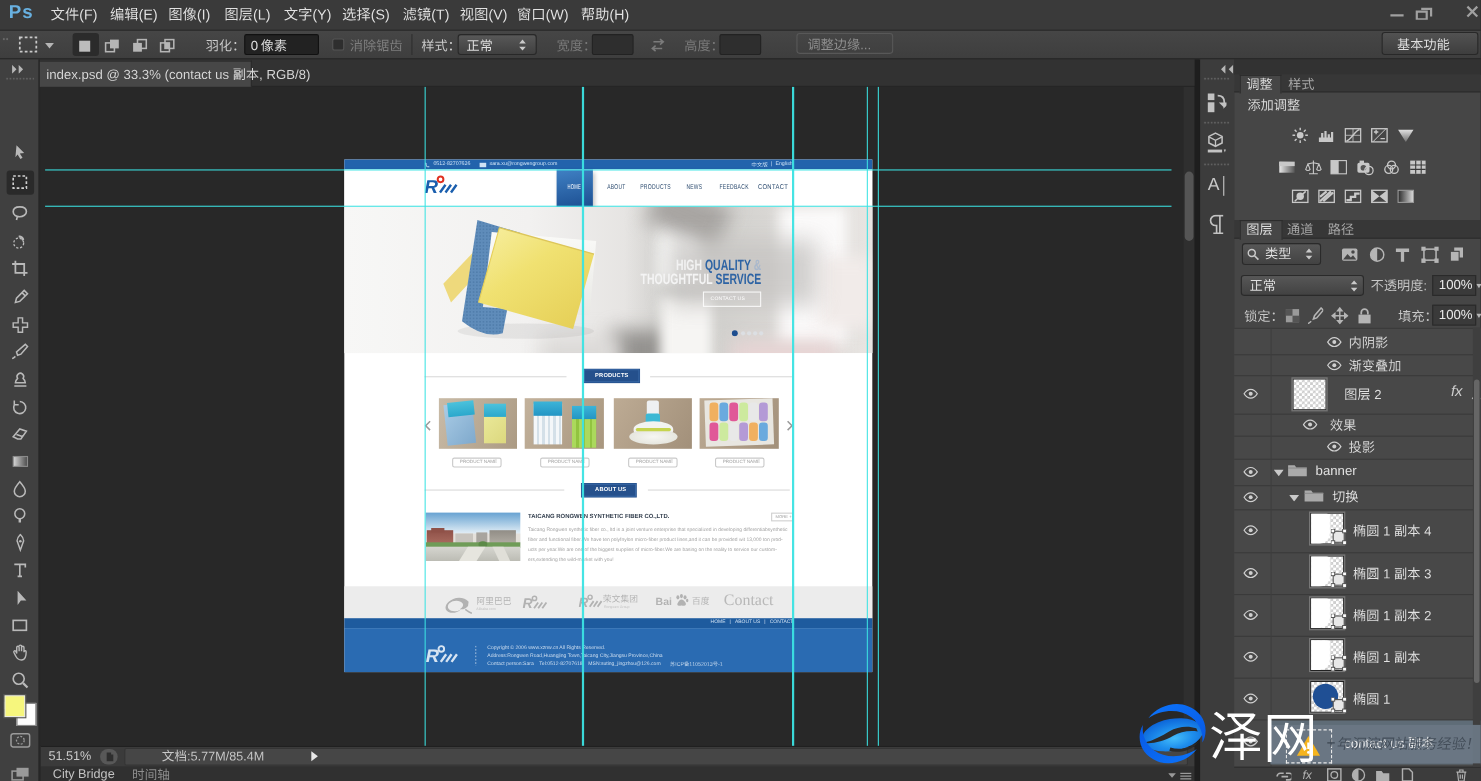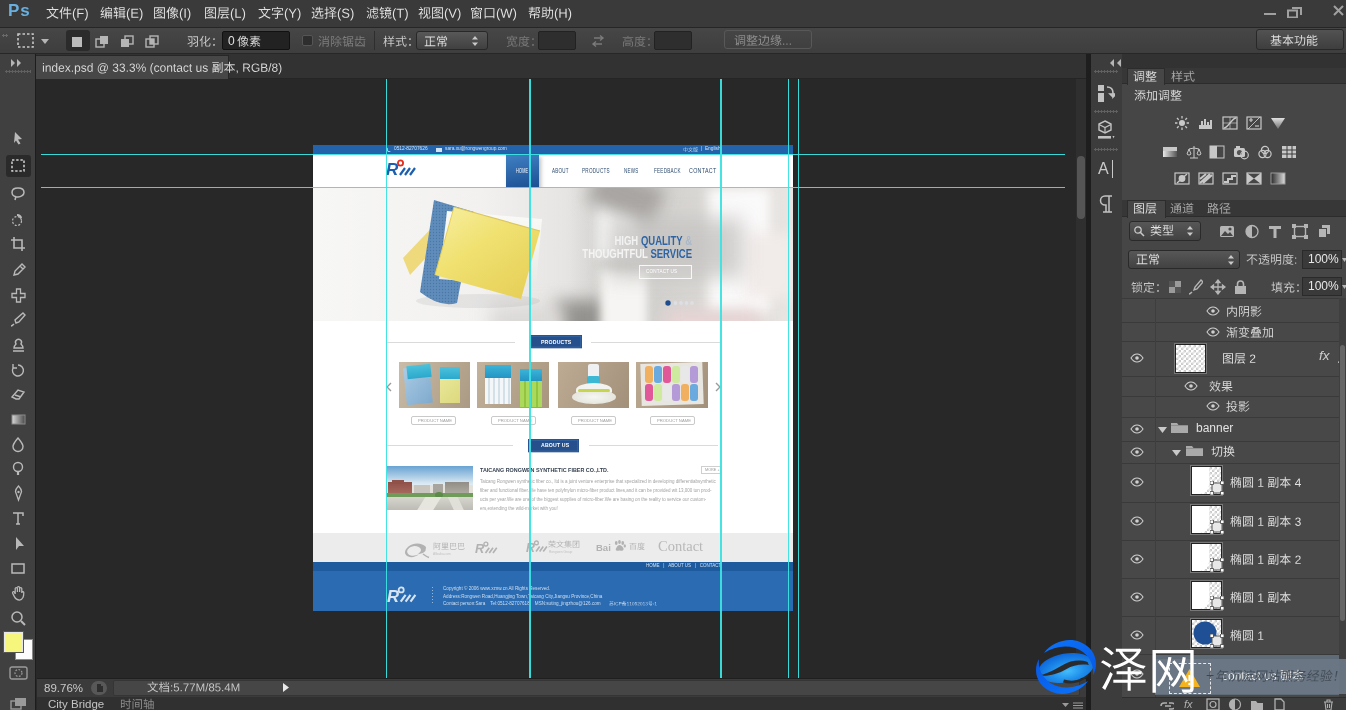--- a/index.html
+++ b/index.html
@@ -533,21 +533,21 @@
 <svg class="ab" style="left:9px;top:666px" width="19" height="14" viewBox="0 0 19 14">
     <rect x="1" y="1" width="17" height="12" rx="2" fill="none" stroke="#9a9a9a" stroke-width="1.4"></rect>
     <circle cx="9.5" cy="7" r="3.5" fill="none" stroke="#9a9a9a" stroke-width="1.2" stroke-dasharray="1.8 1.4"></circle>
   </svg>
 <svg class="ab" style="left:10px;top:697px" width="17" height="13" viewBox="0 0 17 13">
     <rect x="1" y="4" width="10" height="8" fill="none" stroke="#9a9a9a" stroke-width="1.4"></rect>
     <rect x="5" y="1" width="11" height="8" fill="#9a9a9a"></rect>
   </svg>
 <div class="ab" style="left:37px;top:79px;width:1049px;height:599px;background:#282828"></div>
 <div class="ab" style="left:37px;top:678px;width:1049px;height:19px;background:#3b3b3b;border-top:1px solid #1f1f1f"></div>
-<div class="lat" style="left:44px;top:682px;font-size:11.5px;color:#c9c9c9;line-height:12.65px;">89.76%</div>
+<div class="lat" style="left:44px;top:682px;font-size:11.5px;color:#c9c9c9;line-height:12.65px;">51.51%</div>
 <div class="ab" style="left:91px;top:681px;width:16px;height:14px;background:#585858;border-radius:7px">
     <svg width="16" height="14" viewBox="0 0 16 14">
       <path d="M6 3h4l2 2v6H6zM10 3v2h2" fill="#2e2e2e"></path>
     </svg>
   </div>
 <div class="ab" style="left:113px;top:680px;width:967px;height:16px;background:#464646;border-radius:2px;border:1px solid #353535"></div>
 <div style="position:absolute;left:147px;top:681px;">
     <svg width="94" height="12.7" viewBox="0 0 94 12.7" style="overflow:visible">
       <g fill="#c9c9c9">
         <use href="#g6587reg" transform="translate(0.0 10.35) scale(0.0115)"></use>

